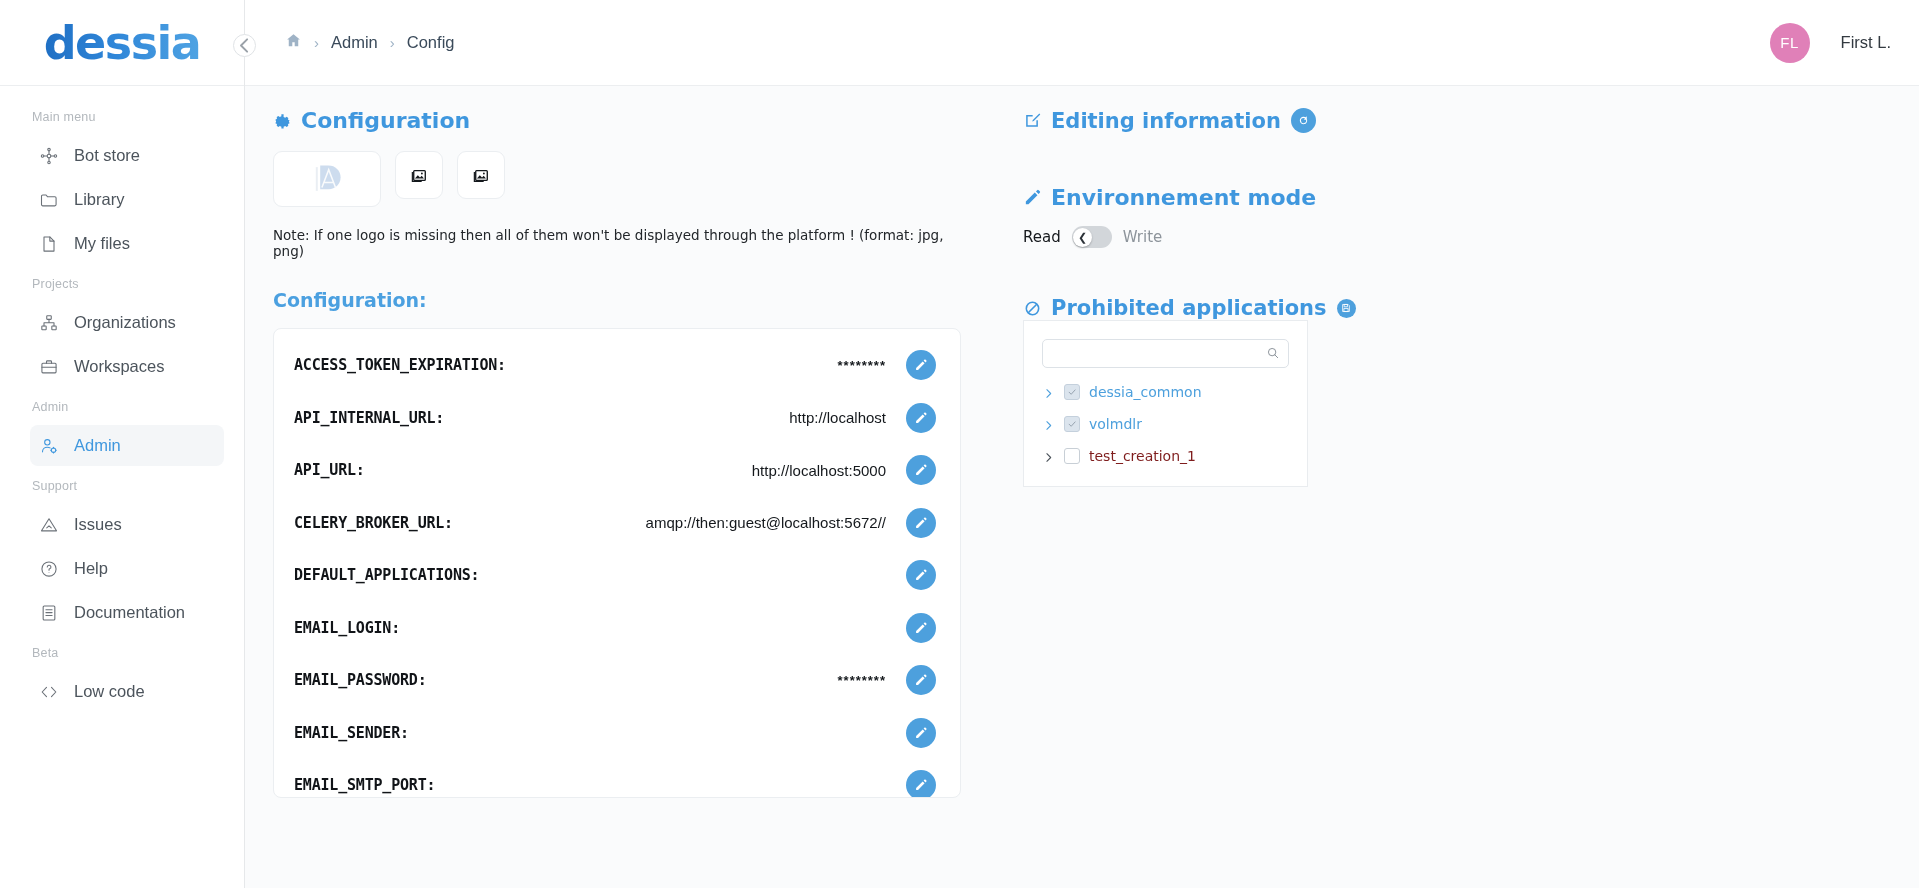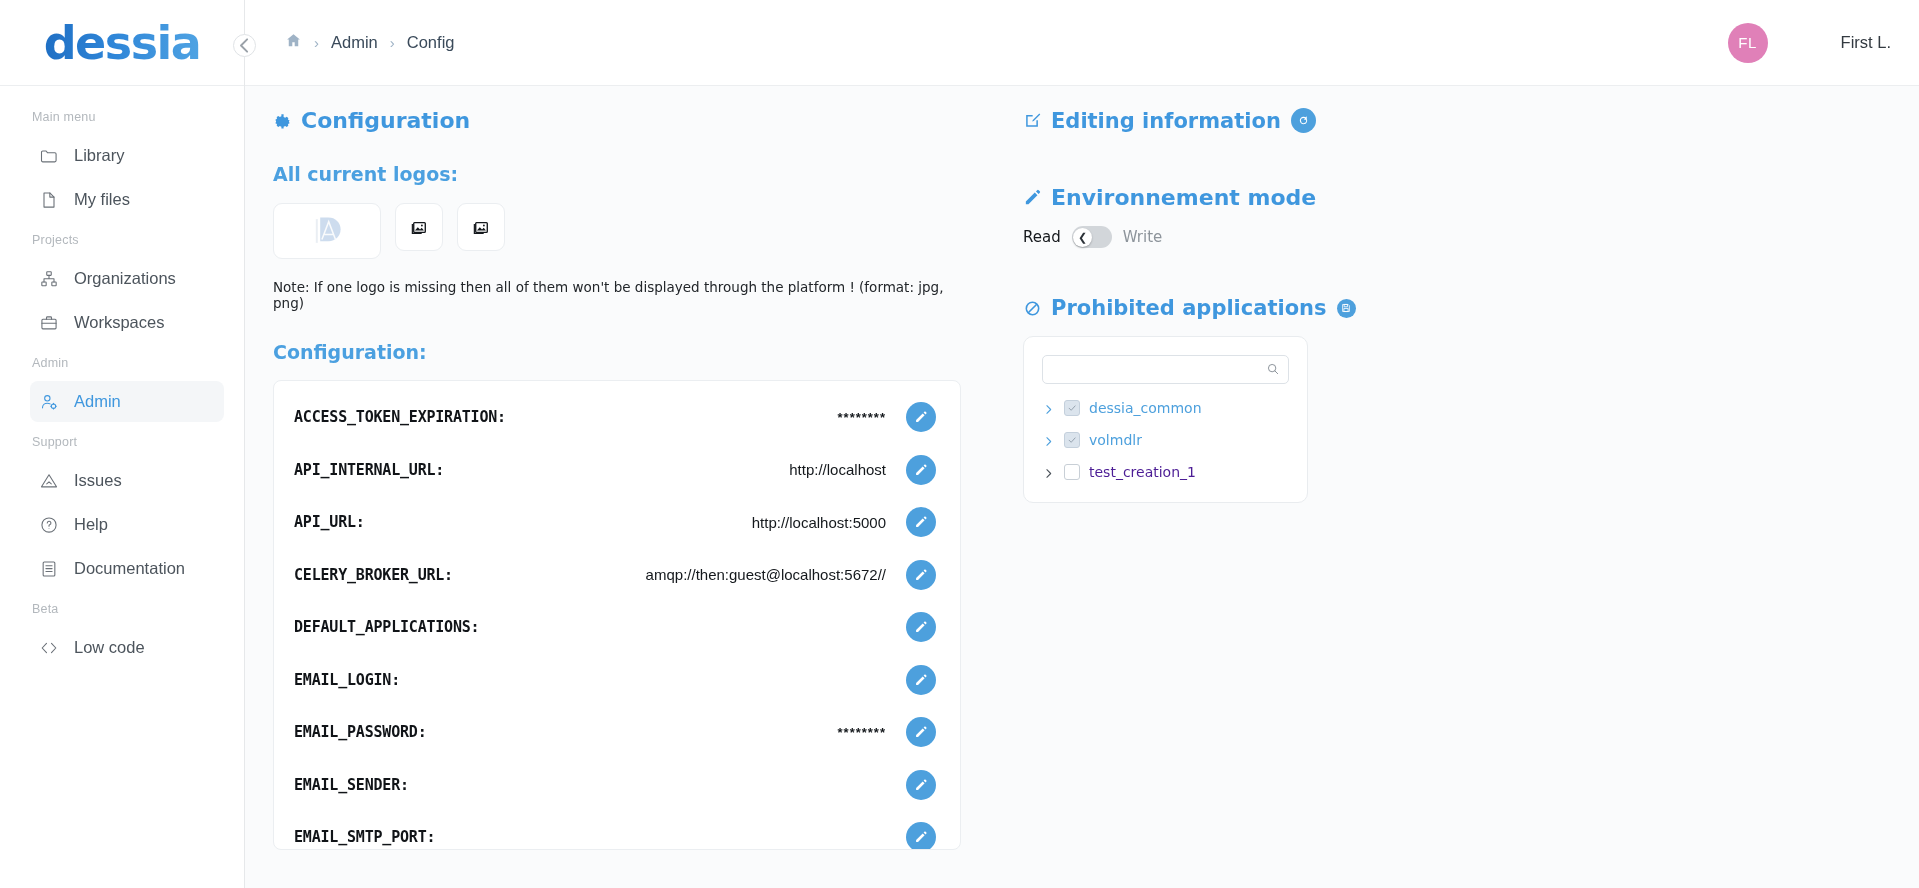--- a/index.html
+++ b/index.html
@@ -64,21 +64,21 @@
   .bc-home svg { width: 17px; height: 17px; fill: #9fb3c6; }
   .bc-sep { color: #9fb3c6; font-size: 15px; }
   .bc-item { color: #3a4a5a; cursor: pointer; }
   .spacer { flex: 1; }
   .user-box { display: flex; align-items: center; gap: 31px; cursor: pointer; }
   .avatar {
     width: 40px; height: 40px; border-radius: 50%; background: #e080b8;
     color: #fff; font-size: 15px; display: flex; align-items: center; justify-content: center;
     letter-spacing: .5px;
   }
-  .user-name { font-size: 16.5px; color: #333a41; margin-left: 42px; }
+  .user-name { font-size: 16.5px; color: #333a41; }
 
   .content {
     flex: 1; display: flex; overflow: hidden;
     background: #fafbfc;
   }
   .col-left {
     width: 748px; min-width: 748px; padding: 22px 32px 0 28px;
     overflow: hidden; background: #fafbfc;
   }
   .col-right { flex: 1; padding: 22px 30px 0 30px; background: #fafbfc; overflow: hidden; }
@@ -156,22 +156,22 @@
   }
   .switch .knob {
     position: absolute; left: 1.5px; top: 1.5px; width: 19px; height: 19px;
     border-radius: 50%; background: #fff; box-shadow: 0 1px 2px rgba(0,0,0,.25);
     display: flex; align-items: center; justify-content: center;
     font-size: 11px; color: #2c3238;
   }
 
   .prohib-block { margin-top: 48px; }
   .tree-card {
-    margin-top: 16px; background: #fff; border: 1px solid #e9ecef;
-    border-radius: 10px; padding: 18px 18px 22px 18px; width: 285px;
+    margin-top: 0; background: #fff; border: 1px solid #e9ecef;
+    border-radius: 0; padding: 18px 18px 22px 18px; width: 285px;
   }
   .search-wrap { position: relative; }
   .search-input {
     width: 100%; height: 29px; border: 1px solid #dde2e7; border-radius: 5px;
     padding: 0 30px 0 10px; font-size: 13px; outline: none;
     font-family: "Liberation Sans", sans-serif; color: #2b3138; background: #fff;
   }
   .search-ic { position: absolute; right: 9px; top: 7px; width: 14px; height: 14px; }
   .search-ic svg { width: 14px; height: 14px; fill: none; stroke: #7d858d; stroke-width: 1.5; }
 
@@ -180,39 +180,52 @@
   .chev svg { width: 13px; height: 13px; fill: none; stroke: #4da0dd; stroke-width: 2; stroke-linecap: round; stroke-linejoin: round; }
   .chev.dark svg { stroke: #4a5159; }
   .cb {
     width: 16px; height: 16px; border-radius: 3px; border: 1px solid #c8cfd6;
     background: #fff; display: flex; align-items: center; justify-content: center;
     cursor: pointer; flex: 0 0 16px;
   }
   .cb.checked { background: #dbe4ed; border-color: #c4d0dc; }
   .cb svg { width: 10px; height: 10px; fill: none; stroke: #7f8d9b; stroke-width: 1.8; stroke-linecap: round; stroke-linejoin: round; }
   .tree-label { font-size: 14px; color: #4da0dd; font-family: "DejaVu Sans", sans-serif; cursor: pointer; }
-  .tree-label.unchecked { color: #4c1d95; }
+  .tree-label.unchecked { color: #7f1d1d; }
 </style>
 </head>
 <body>
 
 <div class="app">
 
   <aside class="sidebar">
     <div class="logo-area">
       <span class="logo-text">dessia</span>
     </div>
     <div class="collapse-btn">
       <svg viewBox="0 0 24 24">
           <path d="M15 5 L8 12 L15 19" fill="none" stroke="#9aa1a8" stroke-width="2.2" stroke-linecap="round" stroke-linejoin="round"></path>
         </svg>
     </div>
     <div class="sidebar-scroll">
 
       <div class="sb-group-label">Main menu</div>
+      <div class="sb-item">
+        <span class="sb-ic">
+            <svg viewBox="0 0 24 24">
+              <circle cx="12" cy="12" r="2.2"></circle>
+              <circle cx="12" cy="4.3" r="1.5"></circle>
+              <circle cx="12" cy="19.7" r="1.5"></circle>
+              <circle cx="4.3" cy="12" r="1.5"></circle>
+              <circle cx="19.7" cy="12" r="1.5"></circle>
+              <path d="M12 6v3.8M12 14.2V18M6 12h3.8M14.2 12H18"></path>
+            </svg>
+          </span>
+        <span>Bot store</span>
+      </div>
       <div class="sb-item">
         <span class="sb-ic">
             <svg viewBox="0 0 24 24">
               <path d="M3 7.5a1.5 1.5 0 0 1 1.5-1.5h4l1.6 2H19a1.5 1.5 0 0 1 1.5 1.5v8A1.5 1.5 0 0 1 19 19H4.5A1.5 1.5 0 0 1 3 17.5z"></path>
             </svg>
           </span>
         <span>Library</span>
       </div>
       <div class="sb-item">
         <span class="sb-ic">
@@ -322,21 +335,20 @@
     <div class="content">
 
       <div class="col-left">
         <div class="sec-title">
           <svg viewBox="0 0 24 24">
               <path d="M12 8.4a3.6 3.6 0 1 0 0 7.2 3.6 3.6 0 0 0 0-7.2zm9 3.6-2-1.1.3-2.2-2-1.4-1.9 1.2-2-1V4.2h-2.8v2.3l-2 1-1.9-1.2-2 1.4.3 2.2-2 1.1 1 2.2-1 2.2 2 1.1-.3 2.2 2 1.4 1.9-1.2 2 1v2.3h2.8v-2.3l2-1 1.9 1.2 2-1.4-.3-2.2 2-1.1-1-2.2z"></path>
             </svg>
           <span>Configuration</span>
         </div>
 
-        <div class="sub-title">All current logos:</div>
 
         <div class="logos-row">
           <div class="logo-card wide">
             <svg class="dessia-d" width="34" height="34" viewBox="0 0 40 40">
               <path d="M12 4h10a14 14 0 0 1 0 28H12z" fill="#8aaed8"></path>
               <path d="M8 6v28" stroke="#cfd8e4" stroke-width="2.4" fill="none"></path>
               <path d="M14 30 22 9l8 21M17 24h10" stroke="#f3f6fa" stroke-width="1.8" fill="none"></path>
             </svg>
           </div>
           <div class="logo-card small">

